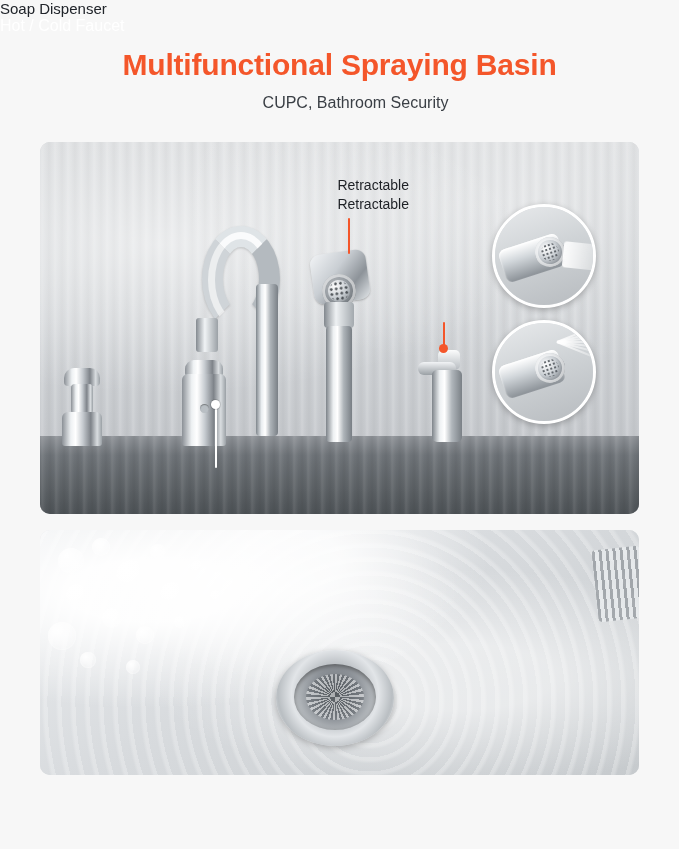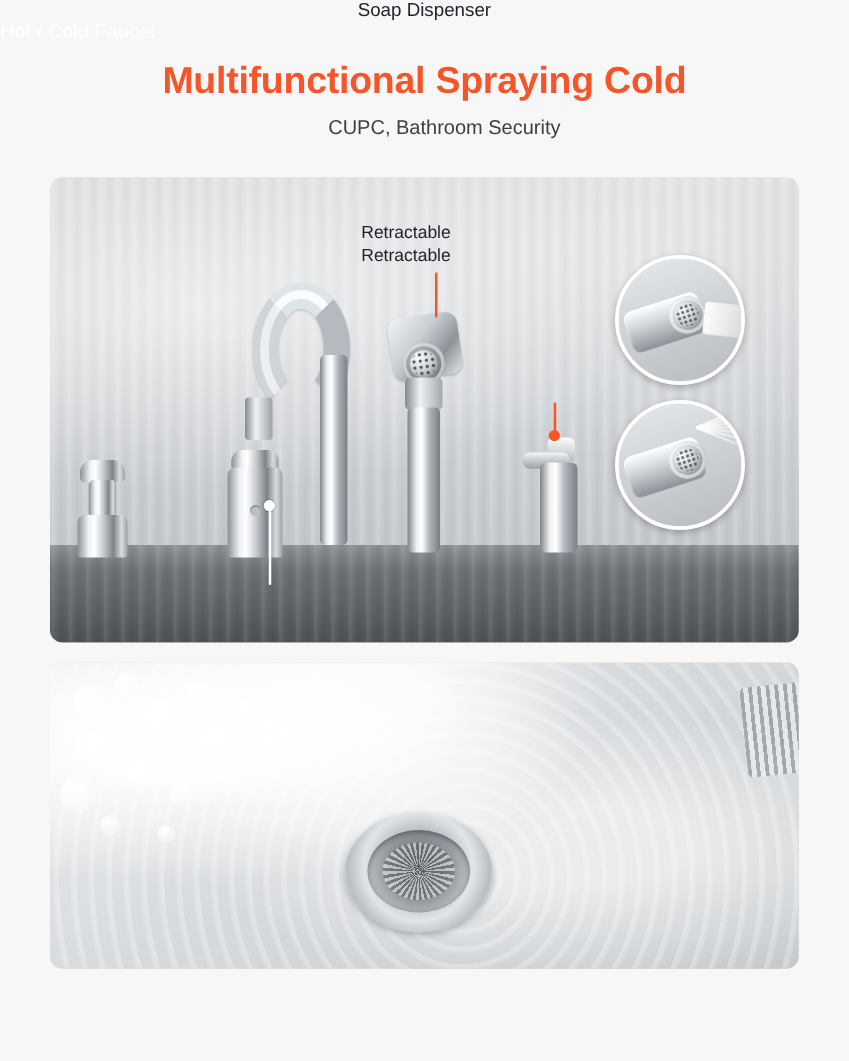--- a/index.html
+++ b/index.html
@@ -195,29 +195,29 @@
   }
   .stream-spray { position:absolute; left:62px; top:18px; width:44px; height:64px; }
   .stream-spray span {
     position:absolute; left:0; top:0; width:44px; height:1.6px;
     background: linear-gradient(90deg, rgba(255,255,255,.95), rgba(255,255,255,.15));
     transform-origin: 0 50%;
   }
 
   
   .callout { position:absolute; color:#1e2126; font-size:14px; line-height:1.35; }
-  .callout-title-center { text-align:left; }
+  .callout-title-center { text-align:right; }
   .tick { position:absolute; background:#f4562a; width:2px; border-radius:1px; }
   .dot-orange { position:absolute; width:9px; height:9px; border-radius:50%; background:#f4562a; }
   .dot-white { position:absolute; width:9px; height:9px; border-radius:50%; background:#ffffff; box-shadow:0 0 0 1px rgba(0,0,0,.12); }
   .tick-white { position:absolute; background:#ffffff; width:2px; border-radius:1px; }
 
   .lbl-retract { left:289px; top:176px; width:120px; }
   .lbl-500 { left:388px; top:262px; font-size:25px; font-weight:bold; color:#f4562a; }
-  .lbl-soap { left:378px; top:296px; font-size:15px; color:#20242a;text-align:center; }
+  .lbl-soap { left:378px; top:296px; font-size:15px; color:#20242a; }
   .lbl-hotcold { left:144px; top:470px; font-size:16px; color:#ffffff; }
   .lbl-modes { left:484px; top:448px; width:150px; font-size:15px; color:#ffffff; text-align:center; line-height:1.4; }
 
   
   .panel-bottom {
     position:absolute; left:40px; top:530px;
     width:599px; height:245px;
     border-radius:10px;
     overflow:hidden;
     background: linear-gradient(160deg,#e9ebed 0%, #dcdfe1 40%, #cfd2d5 100%);
@@ -271,21 +271,21 @@
   }
   .caption-bottom .num {
     color:#f4562a; font-weight:bold; font-size:21px;
   }
 </style>
 </head>
 <body>
 
 <div class="page">
 
-  <div class="headline">Multifunctional Spraying Cold</div>
+  <div class="headline">Multifunctional Spraying Basin</div>
   <div class="subhead">CUPC, Bathroom Security</div>
 
   <div class="panel-top">
     <div class="backsplash"></div>
     <div class="deck-edge"></div>
     <div class="deck"></div>
 
     <div class="handle-left" style="left:22px; top:226px;">
       <div class="cap chrome"></div>
       <div class="stem chrome"></div>

